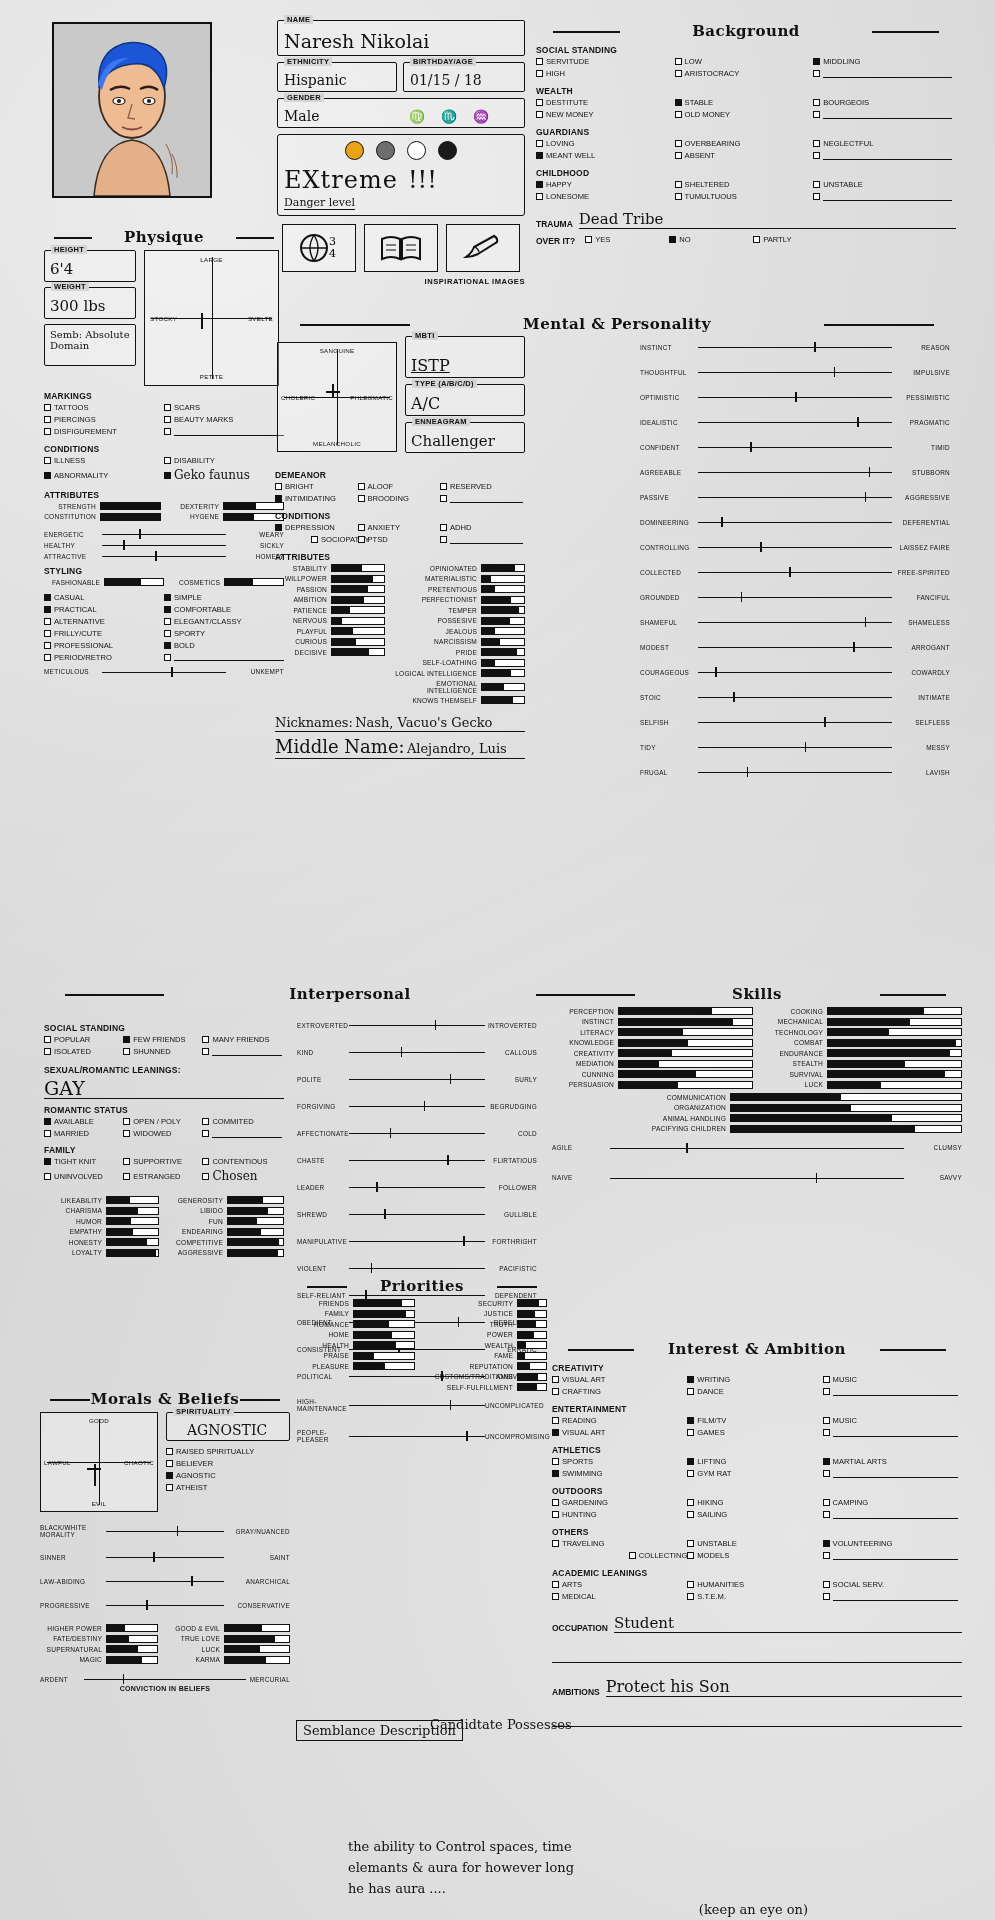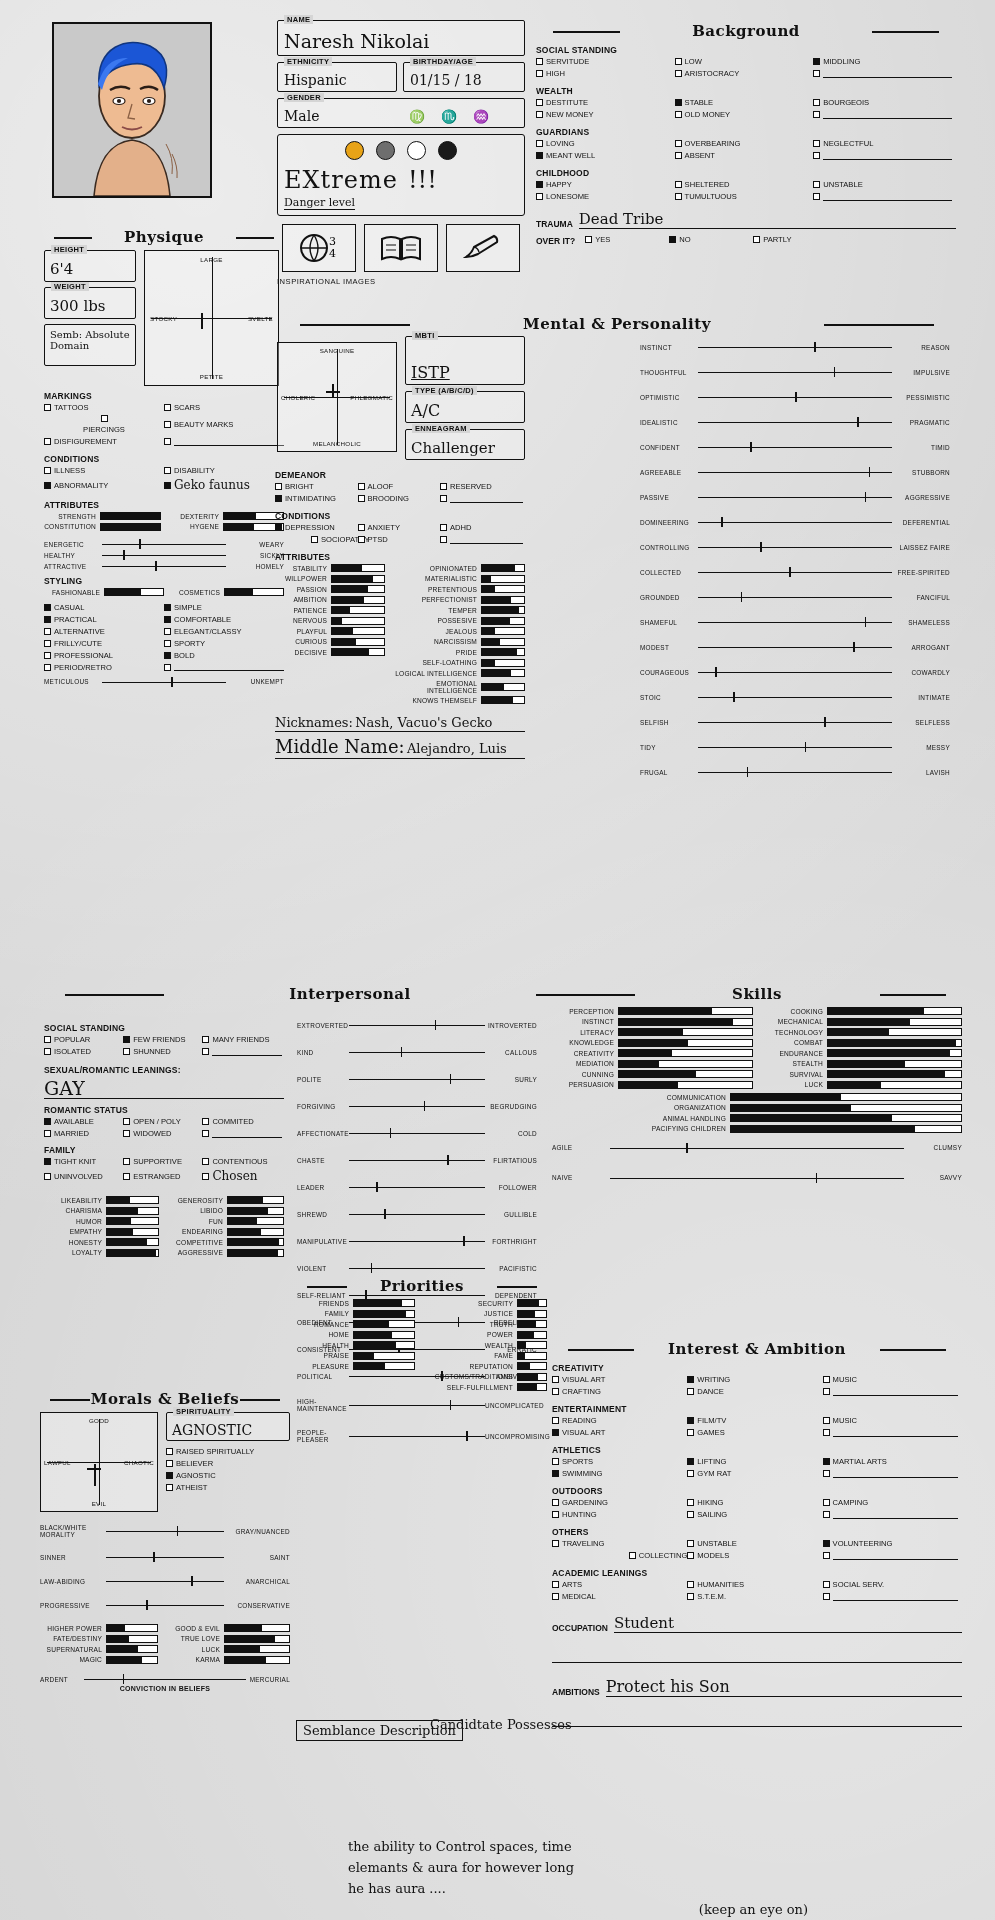--- a/index.html
+++ b/index.html
@@ -160,21 +160,21 @@
     <div class="sub">MARKINGS</div>
     <div class="cb-row" id="phys-markings">
         <div class="cb" style="width: 50%;">
           <span class="box"></span>
           <span>TATTOOS</span>
         </div>
         <div class="cb" style="width: 50%;">
           <span class="box"></span>
           <span>SCARS</span>
         </div>
-        <div class="cb" style="width: 50%; flex-direction: column;">
+        <div class="cb" style="width: 50%;">
           <span class="box"></span>
           <span>PIERCINGS</span>
         </div>
         <div class="cb" style="width: 50%;">
           <span class="box"></span>
           <span>BEAUTY MARKS</span>
         </div>
         <div class="cb" style="width: 50%;">
           <span class="box"></span>
           <span>DISFIGUREMENT</span>
@@ -396,21 +396,21 @@
           <path d="M8 12 h10 M8 17 h10 M28 12 h10 M28 17 h10" stroke="#111" stroke-width="1.2"></path>
         </svg>
       </div>
       <div class="icoBox">
         <svg width="46" height="30" viewBox="0 0 46 30">
           <path d="M6 24 q6 -4 8 -10 l20 -11 q4 2 3 6 l-19 12 q-6 3 -12 3z" fill="none" stroke="#111" stroke-width="2"></path>
           <path d="M14 14 q4 1 5 5" stroke="#111" stroke-width="1.3" fill="none"></path>
         </svg>
       </div>
     </div>
-    <div style="text-align:left; font-size:7.6px; font-weight:normal; letter-spacing:0.5px; margin-top:5px;">INSPIRATIONAL IMAGES</div>
+    <div style="text-align:right; font-size:7.6px; font-weight:bold; letter-spacing:0.5px; margin-top:5px;">INSPIRATIONAL IMAGES</div>
   </div>
 
   <div class="col" style="left:536px; top:22px; width:420px;">
     <div class="hdr"><span>Background</span></div>
     <div class="sub">SOCIAL STANDING</div>
     <div class="cb-row g3" id="bg-social">
         <div class="cb" style="width: 33%;">
           <span class="box"></span>
           <span>SERVITUDE</span>
         </div>
@@ -553,21 +553,21 @@
       <div class="gl" style="top:4px; left:50%; transform:translateX(-50%);">SANGUINE</div>
       <div class="gl" style="bottom:4px; left:50%; transform:translateX(-50%);">MELANCHOLIC</div>
       <div class="gl" style="left:3px; top:47%;">CHOLERIC</div>
       <div class="gl" style="right:3px; top:47%;">PHLEGMATIC</div>
       <div style="position:absolute; left:41%; top:44%; width:14px; height:2px; background:#111;"></div>
       <div style="position:absolute; left:46%; top:38%; width:2px; height:14px; background:#111;"></div>
     </div>
   </div>
 
   <div class="col" style="left:405px; top:336px; width:120px;">
-    <div class="fbox" style="padding:26px 5px 2px;text-decoration:underline;">
+    <div class="fbox" style="padding:19px 5px 2px;text-decoration:underline;">
       <div class="cap">MBTI</div>
       <div class="hand" style="font-size:16px;">ISTP</div>
     </div>
     <div class="fbox" style="padding:9px 5px 2px;">
       <div class="cap">TYPE (A/B/C/D)</div>
       <div class="hand" style="font-size:16px;">A/C</div>
     </div>
     <div class="fbox" style="padding:9px 5px 2px;">
       <div class="cap">ENNEAGRAM</div>
       <div class="hand" style="font-size:15px;">Challenger</div>
@@ -1349,21 +1349,21 @@
         <div class="vx"></div>
           <div class="hz"></div>
         <div class="gl" style="top:4px; left:50%; transform:translateX(-50%);">GOOD</div>
         <div class="gl" style="bottom:4px; left:50%; transform:translateX(-50%);">EVIL</div>
         <div class="gl" style="left:3px; top:47%;">LAWFUL</div>
         <div class="gl" style="right:3px; top:47%;">CHAOTIC</div>
         <div style="position:absolute; left:46%; top:52%; width:2px; height:22px; background:#111;"></div>
         <div style="position:absolute; left:40%; top:56%; width:14px; height:2px; background:#111;"></div>
       </div>
       <div style="flex:1;">
-        <div class="fbox" style="padding:9px 5px 2px;">
+        <div class="fbox" style="padding:9px 20px 2px;">
           <div class="cap">SPIRITUALITY</div>
           <div class="hand" style="font-size:14px;">AGNOSTIC</div>
         </div>
         <div id="mo-spirit">
             <div class="cb" style="width: 100%;">
               <span class="box"></span>
               <span>RAISED SPIRITUALLY</span>
             </div>
             <div class="cb" style="width: 100%;">
               <span class="box"></span>

